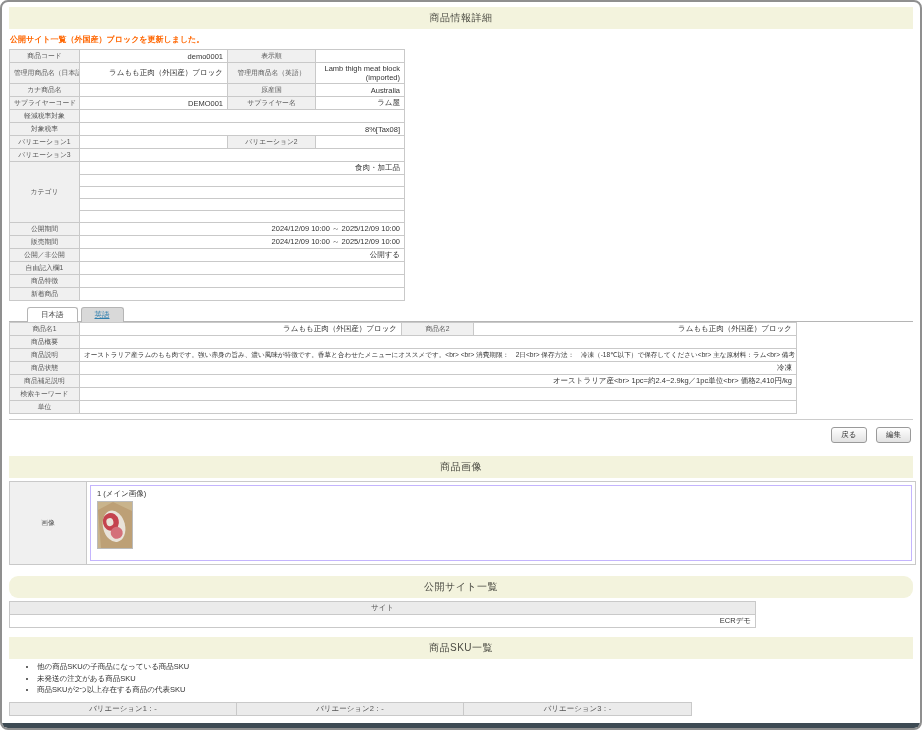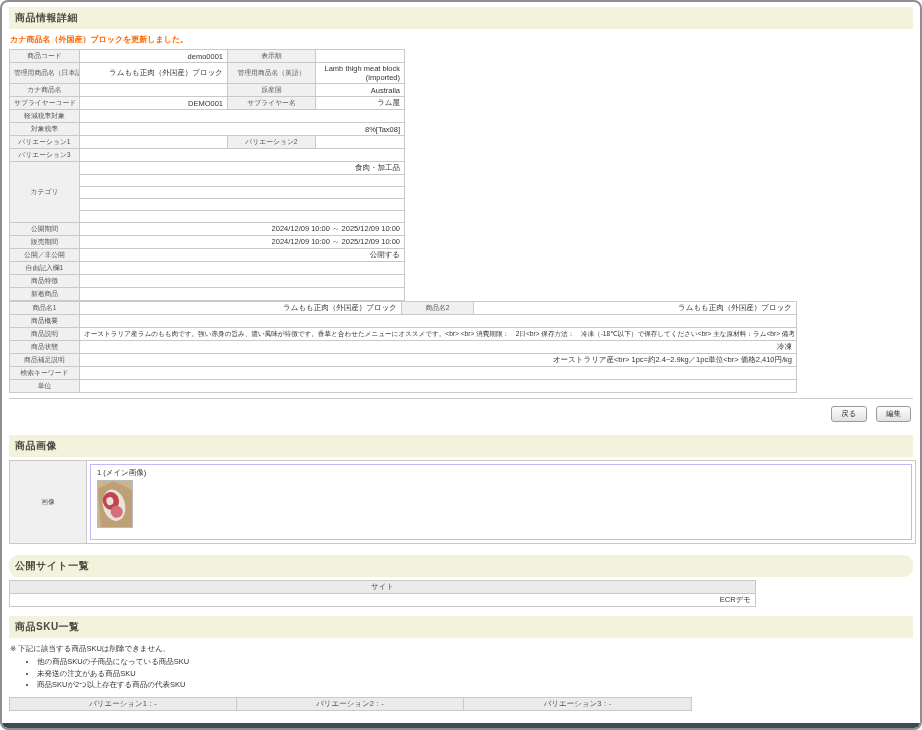--- a/index.html
+++ b/index.html
@@ -5,22 +5,22 @@
   * { box-sizing: border-box; }
   html,body { margin:0; padding:0; background:#fff; }
   .page {
     width:922px; height:730px; position:relative; overflow:hidden;
     background:#fff; color:#333;
     border:2px solid #8f8f8f; border-radius:8px;
     font-family:"Liberation Sans","DejaVu Sans",sans-serif;
   }
   .content { padding:5px 7px 0 7px; }
   .section-header {
-    background:#f3f3dd; color:#4a4a42; font-weight:bold;
-    font-size:10px; padding:4px 6px; letter-spacing:.5px;
+    background:#f3f3dd; color:#4a4a42; font-weight:normal;
+    font-size:10px; padding:4px 6px; letter-spacing:.5px;text-align:center;
   }
   .msg { color:#ff6600; font-weight:bold; font-size:8px; margin:5px 1px 4px 1px; }
 
   table { border-collapse:collapse; table-layout:fixed; }
   td, th { border:1px solid #c9c9c9; font-size:7.5px; padding:1px 4px; height:12px; overflow:hidden; font-weight:normal; }
   .lbl { background:#f0f0f0; color:#555; text-align:center; font-size:6.8px; white-space:nowrap; }
   .val { background:#fff; text-align:right; }
   .hdr { background:#ebebeb; color:#555; text-align:center; }
   .break { word-break:break-all;margin-top:15px; }
   .desc { font-size:6.6px; white-space:nowrap; }
@@ -55,21 +55,21 @@
 
   .bottom-bar { position:absolute; left:0; right:0; bottom:0; height:5px; background:#3e4b54; border-radius:0 0 5px 5px; }
 </style>
 </head>
 <body>
 
 <div class="page">
   <div class="content">
 
     <div class="section-header">商品情報詳細</div>
-    <div class="msg">カナ商品名（外国産）ブロックを更新しました。</div>
+    <div class="msg">公開サイト一覧（外国産）ブロックを更新しました。</div>
 
     <table class="info-table" style="width:395px;">
       <colgroup>
           <col style="width:70px">
           <col style="width:148px">
           <col style="width:88px">
           <col style="width:89px">
         </colgroup>
       <tbody>
           <tr>
@@ -150,20 +150,24 @@
         <td class="lbl">商品特徴</td>
         <td class="val" colspan="3"></td>
       </tr>
       <tr>
         <td class="lbl">新着商品</td>
         <td class="val" colspan="3"></td>
       </tr>
     </tbody>
       </table>
 
+    <div class="tabs">
+      <div class="tab active">日本語</div>
+      <div class="tab inactive"><span class="tab-link">英語</span></div>
+    </div>
 
     <table class="lang-table" style="width:787px;">
       <colgroup>
           <col style="width:70px">
           <col style="width:322px">
           <col style="width:72px">
           <col style="width:323px">
         </colgroup>
       <tbody>
           <tr>
@@ -240,21 +244,20 @@
           <tr>
             <th class="hdr">サイト</th>
           </tr>
       <tr>
             <td class="val">ECRデモ</td>
           </tr>
     </tbody>
       </table>
 
     <div class="section-header" style="margin-top:9px;">商品SKU一覧</div>
-    <div class="note">※ 下記に該当する商品SKUは削除できません。</div>
     <ul class="sku-bullets">
       <li>他の商品SKUの子商品になっている商品SKU</li>
       <li>未発送の注文がある商品SKU</li>
       <li>商品SKUが2つ以上存在する商品の代表SKU</li>
     </ul>
 
     <table class="var-table">
       <colgroup>
           <col style="width:227px">
           <col style="width:227px">

